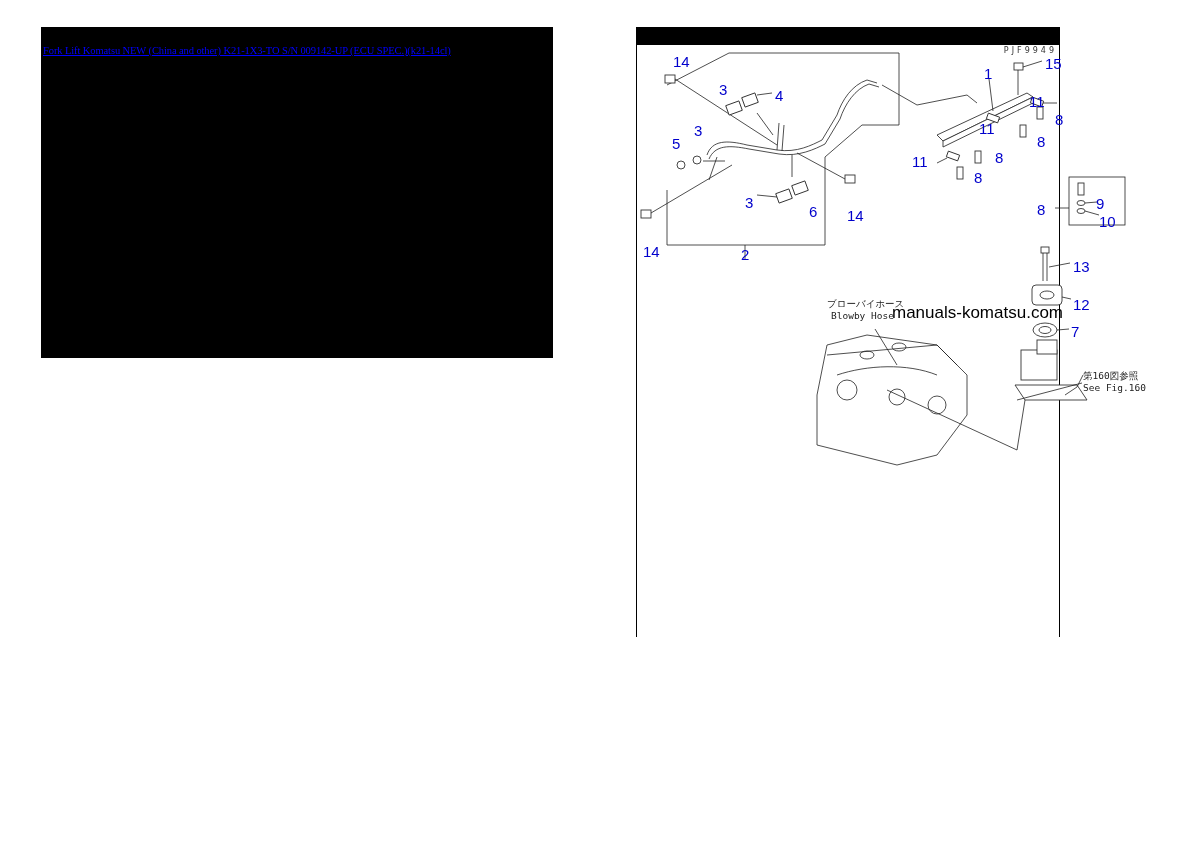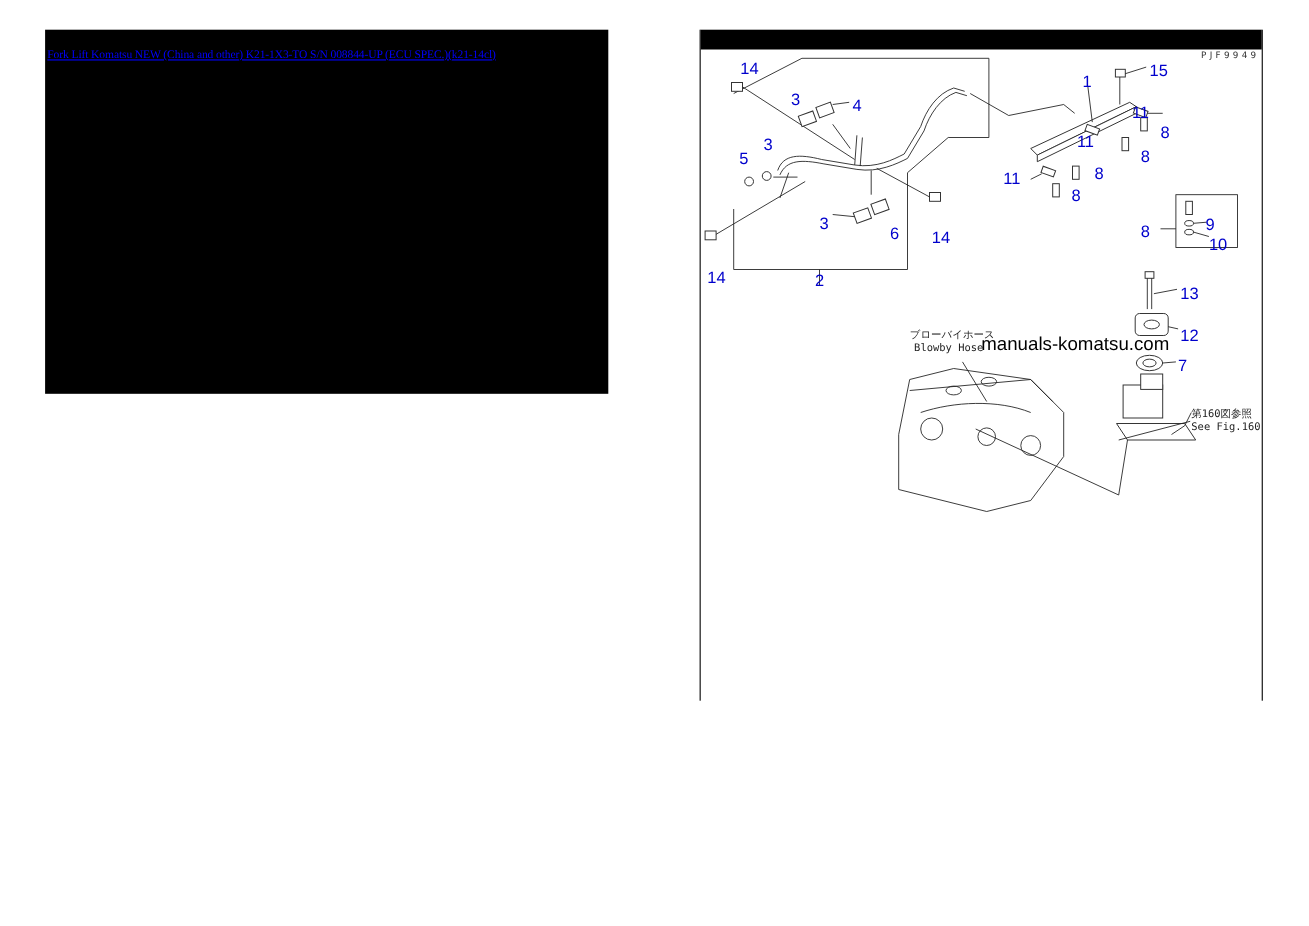--- a/index.html
+++ b/index.html
@@ -1,33 +1,33 @@
 <!DOCTYPE html>
 <html><head>
 <meta charset="utf-8">
 <style>
   html, body { margin:0; padding:0; background:#ffffff; }
   body { width:1190px; height:842px; position:relative; overflow:hidden; font-family:"Liberation Serif", serif; }
   .left-box { position:absolute; left:41px; top:27px; width:512px; height:331px; background:#000000; }
   .title-link { position:absolute; left:2px; top:18px; font-family:"Liberation Serif", serif; font-size:10.5px; color:#0000ff; text-decoration:underline; white-space:nowrap; letter-spacing:-0.1px; }
-  .right-panel { position:absolute; left:636px; top:27px; width:512px; height:610px; border-left:1.5px solid #000; border-right:1.5px solid #000; box-sizing:border-box; background:#fff; }
+  .right-panel { position:absolute; left:636px; top:27px; width:424px; height:610px; border-left:1.5px solid #000; border-right:1.5px solid #000; box-sizing:border-box; background:#fff; }
   .right-header { position:absolute; left:0; top:0; right:0; height:18px; background:#000000; }
   .drawing-code { position:absolute; right:2px; top:19px; font-family:"DejaVu Sans", sans-serif; font-size:8px; color:#333; letter-spacing:3px; }
   .diagram { position:absolute; left:0; top:18px; }
   .callout { font-family:"Liberation Sans", sans-serif; font-size:15px; fill:#0000cc; }
   .annot { font-family:"DejaVu Sans Mono", monospace; font-size:9.5px; fill:#222; }
   .watermark { font-family:"Liberation Sans", sans-serif; font-size:17px; fill:#000; }
   .ln { stroke:#222; stroke-width:0.8; fill:none; }
   .pt { stroke:#333; stroke-width:0.9; fill:#fff; }
 </style>
 </head>
 <body>
 
 <div class="left-box">
-  <a class="title-link" href="#">Fork Lift Komatsu NEW (China and other) K21-1X3-TO S/N 008844-UP (ECU SPEC.)(k21-14cl)</a>
+  <a class="title-link" href="#">Fork Lift Komatsu NEW (China and other) K21-1X3-TO S/N 009142-UP (ECU SPEC.)(k21-14cl)</a>
 </div>
 
 <div class="right-panel">
   <div class="right-header"></div>
   <div class="drawing-code">PJF9949</div>
 
   <svg class="diagram" width="510" height="590" viewBox="0 0 510 590">
 
     <polyline class="ln" points="30,145 30,200 188,200 188,112 225,80 262,80 262,8 92,8"></polyline>
     <line class="ln" x1="108" y1="200" x2="108" y2="215"></line>

